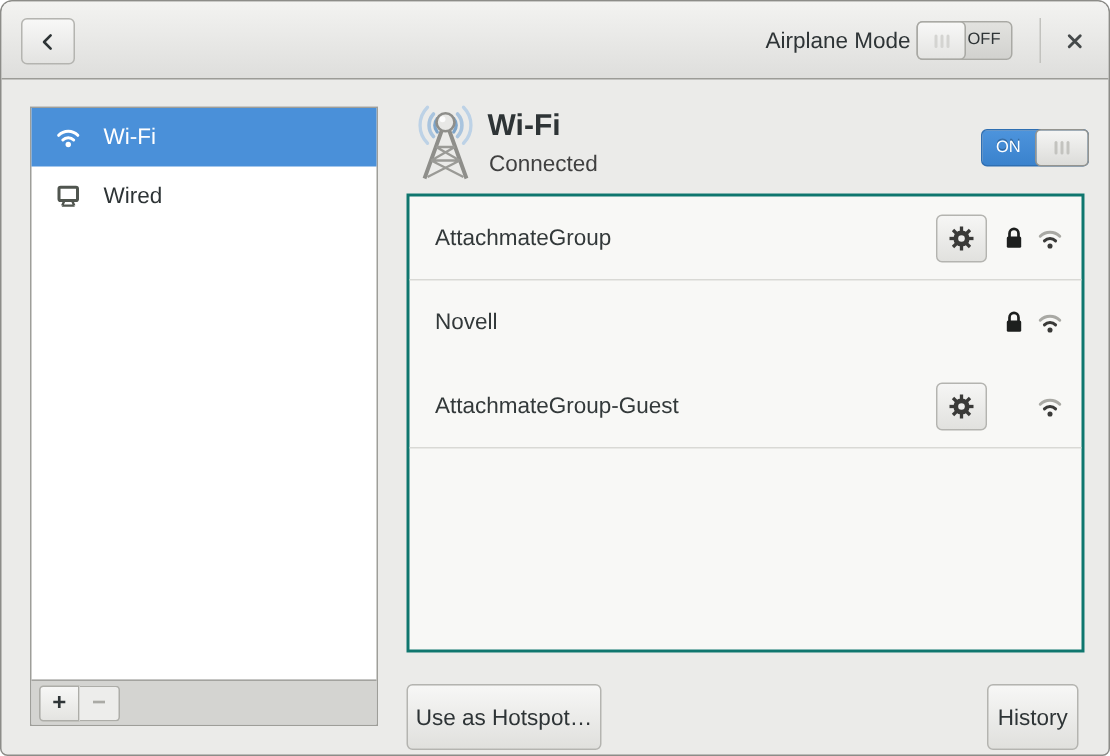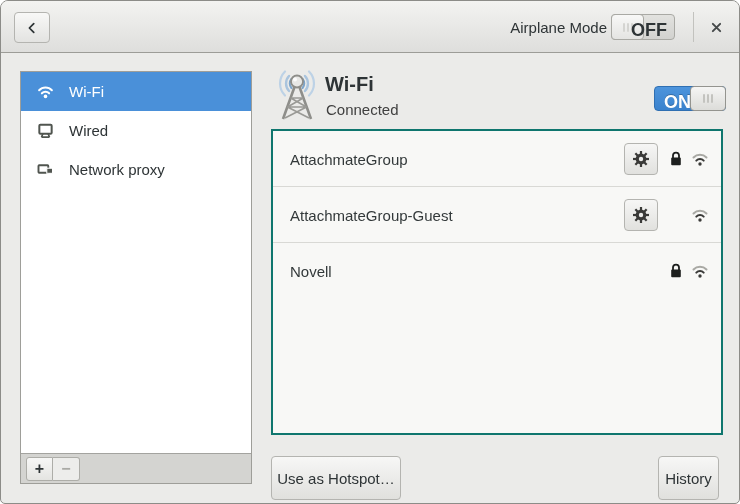--- a/index.html
+++ b/index.html
@@ -31,21 +31,21 @@
     pointer-events: none;
   }
   .airplane-group {
     position: absolute; right: 64px; top: 13px; height: 26px;
     display: flex; align-items: center; gap: 4px;
   }
   .airplane-label { font-size: 15px; color: #2e3436; white-space: nowrap; }
   
   .switch {
     position: relative; border-radius: 4px; cursor: pointer;
-    font-size: 18px; font-weight: bold; padding-left: 20px;
+    font-size: 11px; font-weight: normal; padding-left: 20px;
   }
   .switch.off {
     width: 64px; height: 26px;
     background: linear-gradient(to bottom, #e2e2df, #d2d2cf);
     border: 1px solid #a9a9a4;
   }
   .switch.off .knob {
     position: absolute; left: -1px; top: -1px; width: 33px; height: 26px;
     background: linear-gradient(to bottom, #f8f8f7, #e4e4e2);
     border: 1px solid #a9a9a4; border-radius: 4px;
@@ -204,29 +204,20 @@
       <span>Wi-Fi</span>
     </div>
     <div class="side-item">
       <span class="icon">
         <svg width="17" height="17" viewBox="0 0 16 16">
             <rect x="2.2" y="2.6" width="11.6" height="8.4" rx="1" fill="none" stroke="#50554f" stroke-width="1.9"></rect>
             <path d="M5.6 11 L4.2 14.2 M10.4 11 L11.8 14.2 M4 14.2 L12 14.2" fill="none" stroke="#50554f" stroke-width="1.5"></path>
           </svg>
       </span>
       <span>Wired</span>
-    </div>
-    <div class="side-item">
-      <span class="icon">
-        <svg width="17" height="17" viewBox="0 0 16 16">
-            <rect x="1.4" y="4" width="9.2" height="7" rx="0.6" fill="none" stroke="#50554f" stroke-width="1.8"></rect>
-            <rect x="9.2" y="6.8" width="5.4" height="4.8" fill="#50554f" stroke="#ffffff" stroke-width="1"></rect>
-          </svg>
-      </span>
-      <span>Network proxy</span>
     </div>
     <div class="side-toolbar">
       <div class="linked-btns">
         <button class="tool-btn add">+</button>
         <button class="tool-btn remove">−</button>
       </div>
     </div>
   </div>
 
   <div class="panel-icon">
@@ -284,20 +275,37 @@
       </span>
       <span class="row-signal">
         <svg width="18" height="16" viewBox="0 0 18 16">
             <path d="M2.5 6.5 a9.2 9.2 0 0 1 13 0" fill="none" stroke="#a9a9a4" stroke-width="2" stroke-linecap="round"></path>
             <path d="M5.3 9.6 a5.2 5.2 0 0 1 7.4 0" fill="none" stroke="#3a3a38" stroke-width="2" stroke-linecap="round"></path>
             <circle cx="9" cy="13" r="1.7" fill="#3a3a38"></circle>
           </svg>
       </span>
     </div>
 
+    <div class="net-row">
+      <span class="net-name">Novell</span>
+      <span class="row-lock">
+        <svg width="14" height="16" viewBox="0 0 14 16">
+            <path d="M4 7 V4.6 a3 3 0 0 1 6 0 V7" fill="none" stroke="#1d1f1e" stroke-width="1.8"></path>
+            <rect x="2.2" y="6.6" width="9.6" height="7.6" rx="1" fill="#1d1f1e"></rect>
+          </svg>
+      </span>
+      <span class="row-signal">
+        <svg width="18" height="16" viewBox="0 0 18 16">
+            <path d="M2.5 6.5 a9.2 9.2 0 0 1 13 0" fill="none" stroke="#a9a9a4" stroke-width="2" stroke-linecap="round"></path>
+            <path d="M5.3 9.6 a5.2 5.2 0 0 1 7.4 0" fill="none" stroke="#3a3a38" stroke-width="2" stroke-linecap="round"></path>
+            <circle cx="9" cy="13" r="1.7" fill="#3a3a38"></circle>
+          </svg>
+      </span>
+    </div>
+
     <div class="net-row bordered">
       <span class="net-name">AttachmateGroup-Guest</span>
       <button class="gear-btn">
         <span style="display:flex">
           <svg width="18" height="18" viewBox="0 0 18 18">
             <g fill="#3a3a38">
               <rect x="7.9" y="1" width="2.2" height="4.5"></rect>
               <rect x="7.9" y="1" width="2.2" height="4.5" transform="rotate(45 9 9)"></rect>
               <rect x="7.9" y="1" width="2.2" height="4.5" transform="rotate(90 9 9)"></rect>
               <rect x="7.9" y="1" width="2.2" height="4.5" transform="rotate(135 9 9)"></rect>
@@ -313,35 +321,18 @@
       </button>
       <span class="row-signal">
         <svg width="18" height="16" viewBox="0 0 18 16">
             <path d="M2.5 6.5 a9.2 9.2 0 0 1 13 0" fill="none" stroke="#a9a9a4" stroke-width="2" stroke-linecap="round"></path>
             <path d="M5.3 9.6 a5.2 5.2 0 0 1 7.4 0" fill="none" stroke="#3a3a38" stroke-width="2" stroke-linecap="round"></path>
             <circle cx="9" cy="13" r="1.7" fill="#3a3a38"></circle>
           </svg>
       </span>
     </div>
 
-    <div class="net-row">
-      <span class="net-name">Novell</span>
-      <span class="row-lock">
-        <svg width="14" height="16" viewBox="0 0 14 16">
-            <path d="M4 7 V4.6 a3 3 0 0 1 6 0 V7" fill="none" stroke="#1d1f1e" stroke-width="1.8"></path>
-            <rect x="2.2" y="6.6" width="9.6" height="7.6" rx="1" fill="#1d1f1e"></rect>
-          </svg>
-      </span>
-      <span class="row-signal">
-        <svg width="18" height="16" viewBox="0 0 18 16">
-            <path d="M2.5 6.5 a9.2 9.2 0 0 1 13 0" fill="none" stroke="#a9a9a4" stroke-width="2" stroke-linecap="round"></path>
-            <path d="M5.3 9.6 a5.2 5.2 0 0 1 7.4 0" fill="none" stroke="#3a3a38" stroke-width="2" stroke-linecap="round"></path>
-            <circle cx="9" cy="13" r="1.7" fill="#3a3a38"></circle>
-          </svg>
-      </span>
-    </div>
-
   </div>
 
   <button class="action-btn btn-hotspot">Use as Hotspot…</button>
   <button class="action-btn btn-history">History</button>
 
 </div>
 
 </body></html>

